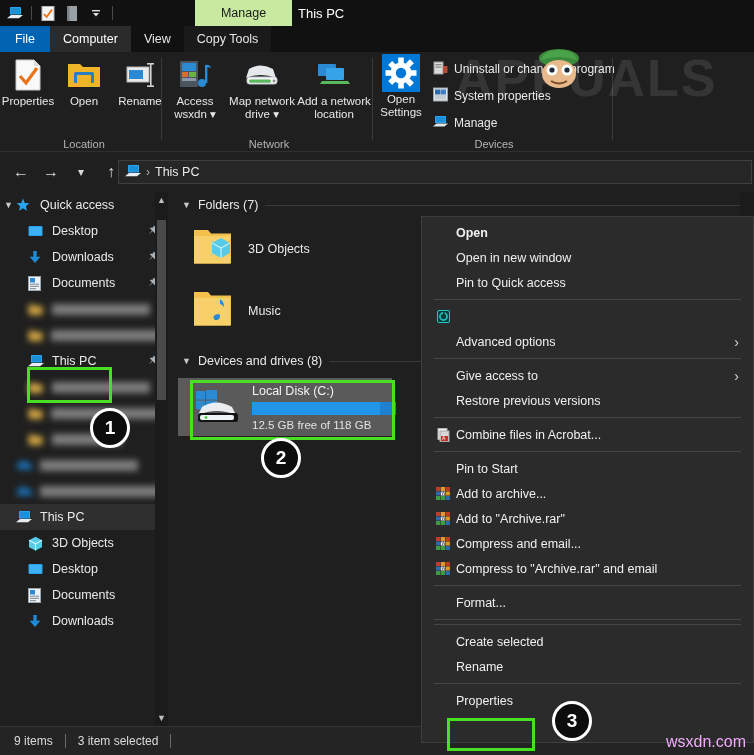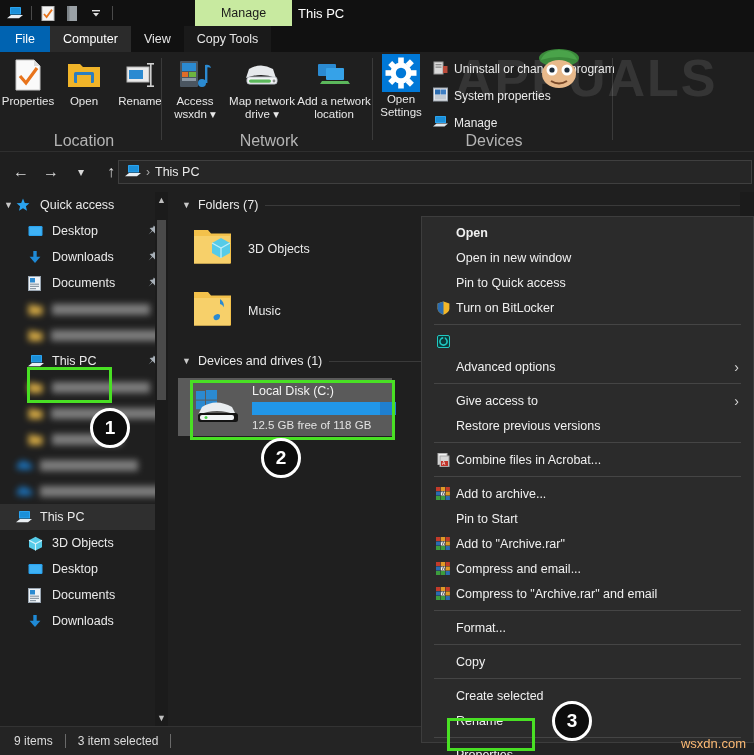--- a/index.html
+++ b/index.html
@@ -50,21 +50,21 @@
 
   
   .ribbon {
     position: absolute; left: 0; top: 52px; width: 754px; height: 100px;
     background: #1f1f1f; border-bottom: 1px solid #2f2f2f;
   }
   .rgroup { position: absolute; top: 0; height: 100px; }
   .rgroup .items { display: flex; align-items: flex-start; height: 80px; }
   .rgroup .gname {
     position: absolute; bottom: 2px; left: 0; width: 100%;
-    text-align: center; font-size: 16px; color: #b4b4b4;
+    text-align: center; font-size: 11px; color: #b4b4b4;
   }
   .rgsep {
     position: absolute; top: 6px; width: 1px; height: 82px; background: #3a3a3a;
   }
   .rbtn {
     width: 66px; display: flex; flex-direction: column; align-items: center;
     padding-top: 6px; font-size: 11.5px; color: #e8e8e8; line-height: 13px;
     text-align: center; cursor: default;
   }
   .rbtn .lbl { margin-top: 3px; }
@@ -199,22 +199,22 @@
     font-size: 19px; font-weight: bold; z-index: 70;
     font-family: "Liberation Sans", sans-serif;
   }
   .watermark-appuals {
     position: absolute; left: 455px; top: 48px; font-size: 52px;
     font-weight: bold; color: rgba(255,255,255,0.10); letter-spacing: 2px;
     z-index: 5; pointer-events: none;
     font-family: "Liberation Sans", sans-serif;
   }
   .watermark-site {
-    position: absolute; right: 8px; bottom: 4px; font-size: 13px;
-    color: #fdba74; z-index: 80;
+    position: absolute; right: 8px; bottom: 4px; font-size: 16px;
+    color: #f0abfc; z-index: 80;
   }
   .mascot {
     position: absolute; left: 529px; top: 44px; width: 60px; height: 52px;
     z-index: 6; pointer-events: none;
   }
 </style>
 </head>
 <body>
 
 <div id="app">
@@ -656,21 +656,21 @@
           <path d="M2 4 h14 l3 3.5 h20 v30 H2 Z" fill="#f3c14b"></path>
           <path d="M2 10 h36 v27.5 H2 Z" fill="#f7d06a"></path>
           <path d="M28 11 v16 q-1.5 -1.5 -4 -0.6 q-3 1.2 -2.4 3.8 q0.6 2.5 3.6 1.8 q2.6 -0.6 2.8 -3.2 V16 q2.8 0.6 3.6 3.2 q1.2 -5 -3.6 -8.2 Z" fill="#2b8ad1"></path>
         </svg>
       </span>
       <span class="tname">Music</span>
     </div>
 
     <div class="grp-header" style="margin-top:6px">
       <span class="grp-chev">▼</span>
-      <span>Devices and drives (1)</span>
+      <span>Devices and drives (8)</span>
       <span class="rule"></span>
     </div>
 
     <div style="padding-left:10px;padding-top:4px">
       <div class="drive-tile">
         <span>
           <svg width="48" height="40" viewBox="0 0 48 40">
             <rect x="2" y="6" width="9" height="8.6" fill="#2b8ad1"></rect>
             <rect x="12" y="5" width="11" height="9.6" fill="#2b8ad1"></rect>
             <rect x="2" y="15.6" width="9" height="8.6" fill="#2b8ad1"></rect>
@@ -699,29 +699,20 @@
         <span class="mtext">Open</span>
       </div>
       <div class="mi">
         <span class="micon"></span>
         <span class="mtext">Open in new window</span>
       </div>
       <div class="mi">
         <span class="micon"></span>
         <span class="mtext">Pin to Quick access</span>
       </div>
-      <div class="mi">
-        <span class="micon">
-          <svg width="13" height="14" viewBox="0 0 13 14">
-            <path d="M6.5 0.5 L12.4 2.6 v5 q0 4 -5.9 6.2 Q0.6 11.6 0.6 7.6 v-5 Z" fill="#f2b728"></path>
-            <path d="M6.5 0.5 L6.5 13.8 Q0.6 11.6 0.6 7.6 v-5 Z" fill="#2b6cb0"></path>
-          </svg>
-        </span>
-        <span class="mtext">Turn on BitLocker</span>
-      </div>
       <div class="msep"></div>
       <div class="mi">
         <span class="micon">
           <svg width="13" height="13" viewBox="0 0 13 13">
             <rect x="0.5" y="0.5" width="12" height="12" rx="1.5" fill="#0d3b3a" stroke="#20c9c2"></rect>
             <circle cx="6.5" cy="6.5" r="3.6" fill="none" stroke="#20c9c2" stroke-width="1.6"></circle>
             <rect x="6.2" y="2" width="1.6" height="4" fill="#0d3b3a"></rect>
           </svg>
         </span>
       </div>
@@ -746,42 +737,42 @@
           <svg width="13" height="14" viewBox="0 0 13 14">
             <rect x="1" y="0.5" width="9" height="11" fill="#f4f4f4" stroke="#b3b3b3"></rect>
             <rect x="3" y="3" width="9" height="10.5" fill="#d8d8d8" stroke="#a8a8a8"></rect>
             <path d="M4 8 h7 v5 H4 Z" fill="#c2342a"></path>
             <text x="5" y="12.3" font-size="5" fill="#fff" font-family="sans-serif">A</text>
           </svg>
         </span>
         <span class="mtext">Combine files in Acrobat...</span>
       </div>
       <div class="msep"></div>
+      <div class="mi">
+        <span class="micon"></span>
+        <span class="mtext">Pin to Start</span>
+      </div>
       <div class="mi">
         <span class="micon">
           <svg width="14" height="13" viewBox="0 0 14 13">
             <rect x="0" y="0" width="4.3" height="4" fill="#c23b2a"></rect>
             <rect x="4.8" y="0" width="4.3" height="4" fill="#e09a26"></rect>
             <rect x="9.6" y="0" width="4.3" height="4" fill="#c23b2a"></rect>
             <rect x="0" y="4.5" width="4.3" height="4" fill="#2b6cb0"></rect>
             <rect x="9.6" y="4.5" width="4.3" height="4" fill="#e09a26"></rect>
             <rect x="0" y="9" width="4.3" height="4" fill="#3d9c3d"></rect>
             <rect x="4.8" y="9" width="4.3" height="4" fill="#3d9c3d"></rect>
             <rect x="9.6" y="9" width="4.3" height="4" fill="#2b6cb0"></rect>
             <rect x="4.8" y="4.5" width="4.3" height="4" fill="#f2f2f2"></rect>
             <text x="5.6" y="8" font-size="4.5" fill="#333" font-family="sans-serif">W</text>
           </svg>
         </span>
         <span class="mtext">Add to archive...</span>
       </div>
       <div class="mi">
-        <span class="micon"></span>
-        <span class="mtext">Pin to Start</span>
-      </div>
-      <div class="mi">
         <span class="micon">
           <svg width="14" height="13" viewBox="0 0 14 13">
             <rect x="0" y="0" width="4.3" height="4" fill="#c23b2a"></rect>
             <rect x="4.8" y="0" width="4.3" height="4" fill="#e09a26"></rect>
             <rect x="9.6" y="0" width="4.3" height="4" fill="#c23b2a"></rect>
             <rect x="0" y="4.5" width="4.3" height="4" fill="#2b6cb0"></rect>
             <rect x="9.6" y="4.5" width="4.3" height="4" fill="#e09a26"></rect>
             <rect x="0" y="9" width="4.3" height="4" fill="#3d9c3d"></rect>
             <rect x="4.8" y="9" width="4.3" height="4" fill="#3d9c3d"></rect>
             <rect x="9.6" y="9" width="4.3" height="4" fill="#2b6cb0"></rect>
@@ -824,24 +815,20 @@
           </svg>
         </span>
         <span class="mtext">Compress to "Archive.rar" and email</span>
       </div>
       <div class="msep"></div>
       <div class="mi">
         <span class="micon"></span>
         <span class="mtext">Format...</span>
       </div>
       <div class="msep"></div>
-      <div class="mi">
-        <span class="micon"></span>
-        <span class="mtext">Copy</span>
-      </div>
       <div class="msep"></div>
       <div class="mi">
         <span class="micon"></span>
         <span class="mtext">Create selected</span>
       </div>
       <div class="mi">
         <span class="micon"></span>
         <span class="mtext">Rename</span>
       </div>
       <div class="msep"></div>

